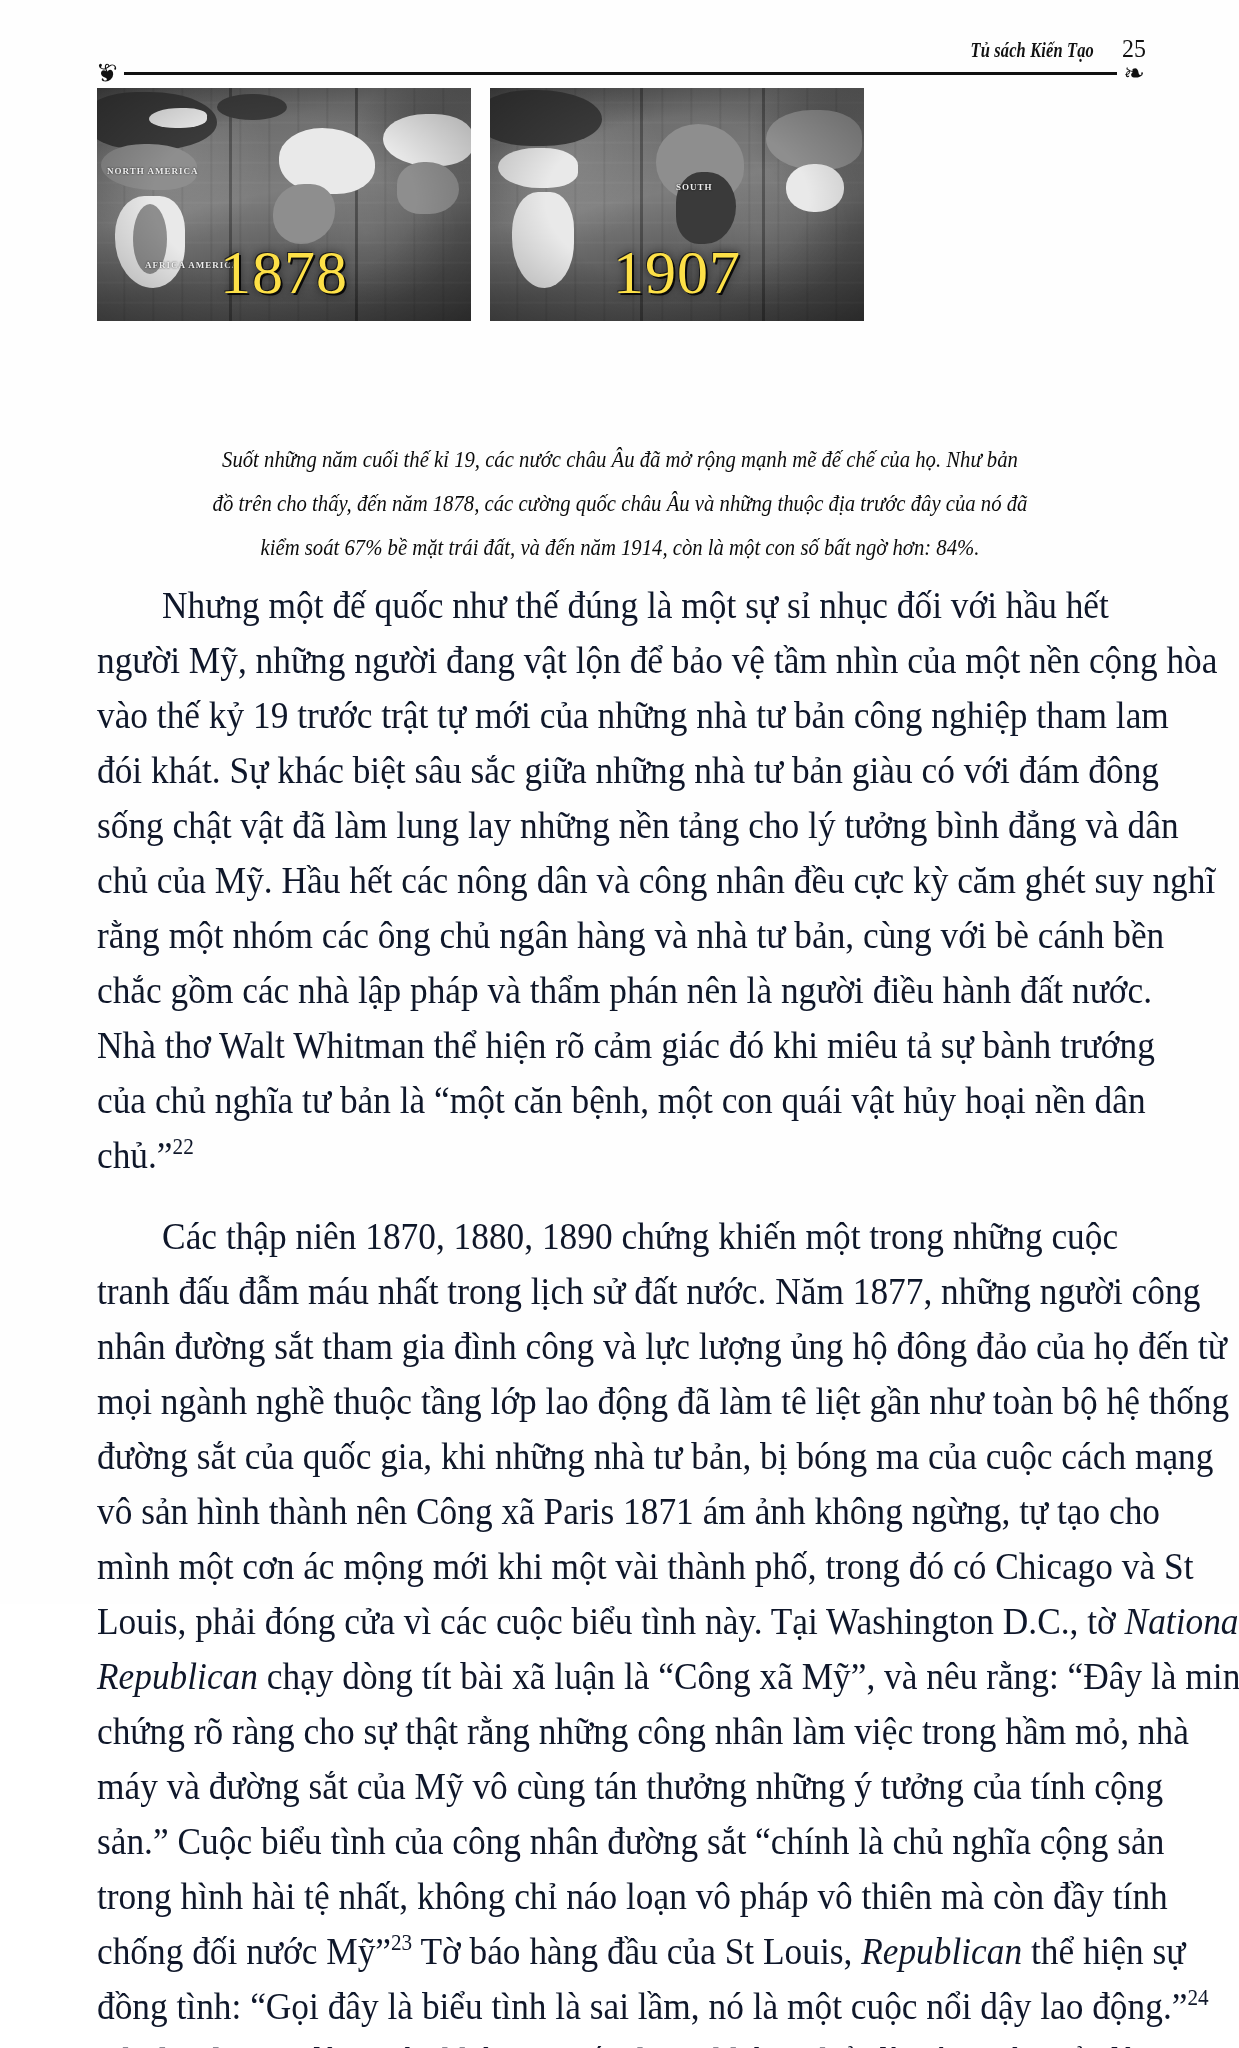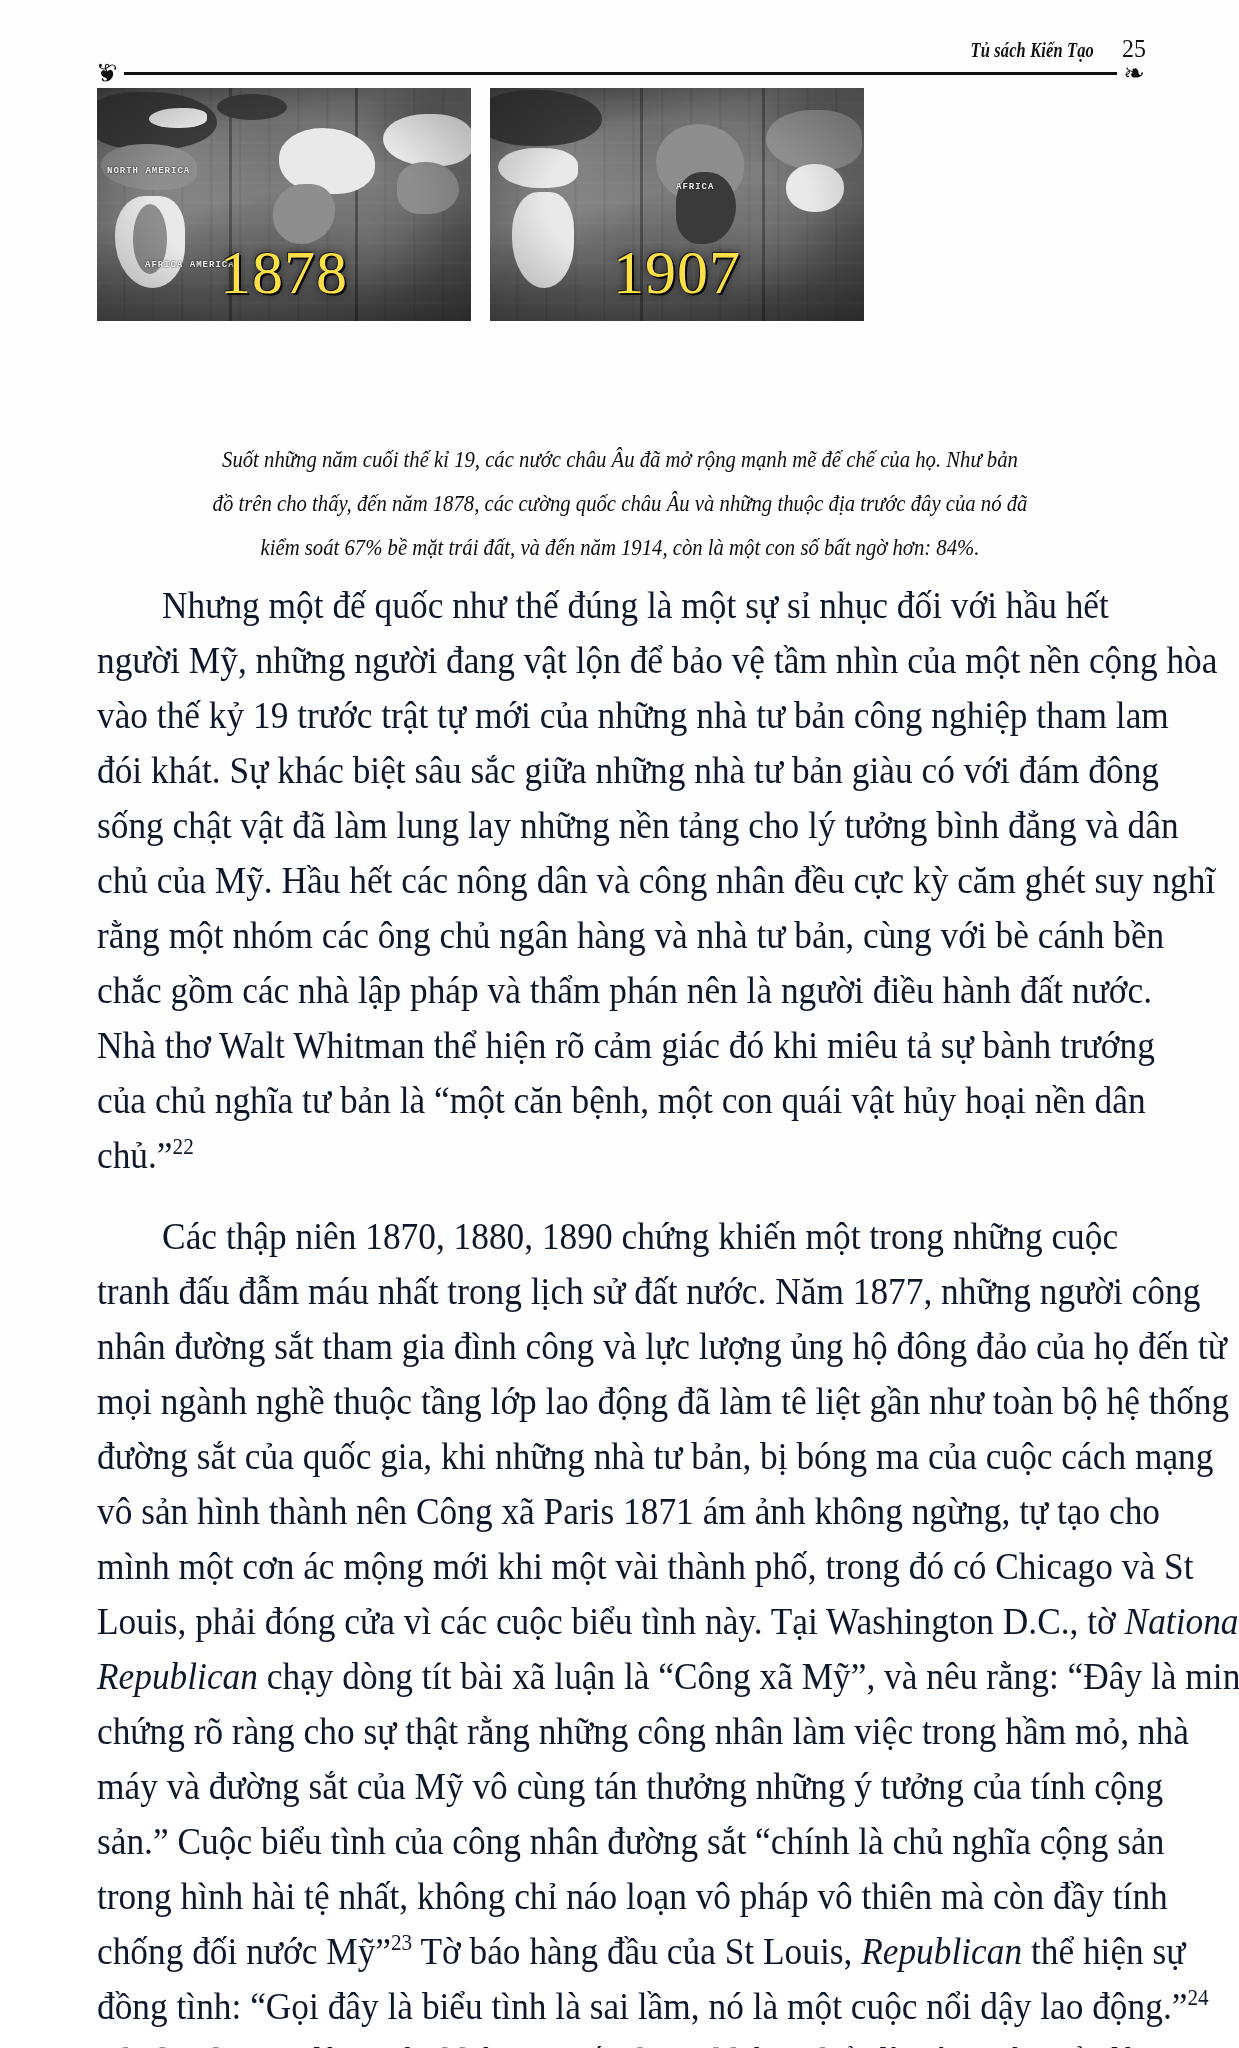--- a/index.html
+++ b/index.html
@@ -130,21 +130,21 @@
   
   .land {
     position: absolute;
     background: #e9e9e9;
   }
   .land.dark { background: #3a3a3a; }
   .land.mid  { background: #8e8e8e; }
 
   .map-label {
     position: absolute;
-    font-family: Liberation Mono, monospace;
+    font-family: Liberation Serif, serif;
     color: #efefef;
     font-size: 9px;
     letter-spacing: 1px;
     line-height: 1.15;
     text-shadow: 0 0 2px rgba(0,0,0,0.9);
     font-weight: 700;
   }
   .map-year {
     position: absolute;
     left: 0; right: 0;
@@ -258,21 +258,21 @@
       <div class="fold" style="left:150px;"></div>
       <div class="fold" style="left:272px;"></div>
       <div class="land dark" style="left:-12px; top:2px; width:124px; height:56px; border-radius:45% 55% 50% 45%;"></div>
       <div class="land" style="left:8px; top:60px; width:80px; height:40px; border-radius:50% 45% 40% 55%;"></div>
       <div class="land" style="left:22px; top:104px; width:62px; height:96px; border-radius:46% 42% 52% 58%;"></div>
       <div class="land mid" style="left:166px; top:36px; width:88px; height:78px; border-radius:48% 52% 42% 50%;"></div>
       <div class="land dark" style="left:186px; top:84px; width:60px; height:72px; border-radius:45% 50% 55% 40%;"></div>
       <div class="land mid" style="left:276px; top:22px; width:96px; height:60px; border-radius:50% 45% 42% 55%;"></div>
       <div class="land" style="left:296px; top:76px; width:58px; height:48px; border-radius:48%;"></div>
       <div class="map-vign"></div>
-      <div class="map-label" style="left:186px; top:94px;">AFRICA</div>
+      <div class="map-label" style="left:186px; top:94px;">SOUTH</div>
       <div class="map-year">1907</div>
     </div>
 
   </div>
 
   <div class="caption">
     <span class="cl">Suốt những năm cuối thế kỉ 19, các nước châu Âu đã mở rộng mạnh mẽ đế chế của họ. Như bản</span>
     <span class="cl">đồ trên cho thấy, đến năm 1878, các cường quốc châu Âu và những thuộc địa trước đây của nó đã</span>
     <span class="cl">kiểm soát 67% bề mặt trái đất, và đến năm 1914, còn là một con số bất ngờ hơn: 84%.</span>
   </div>

